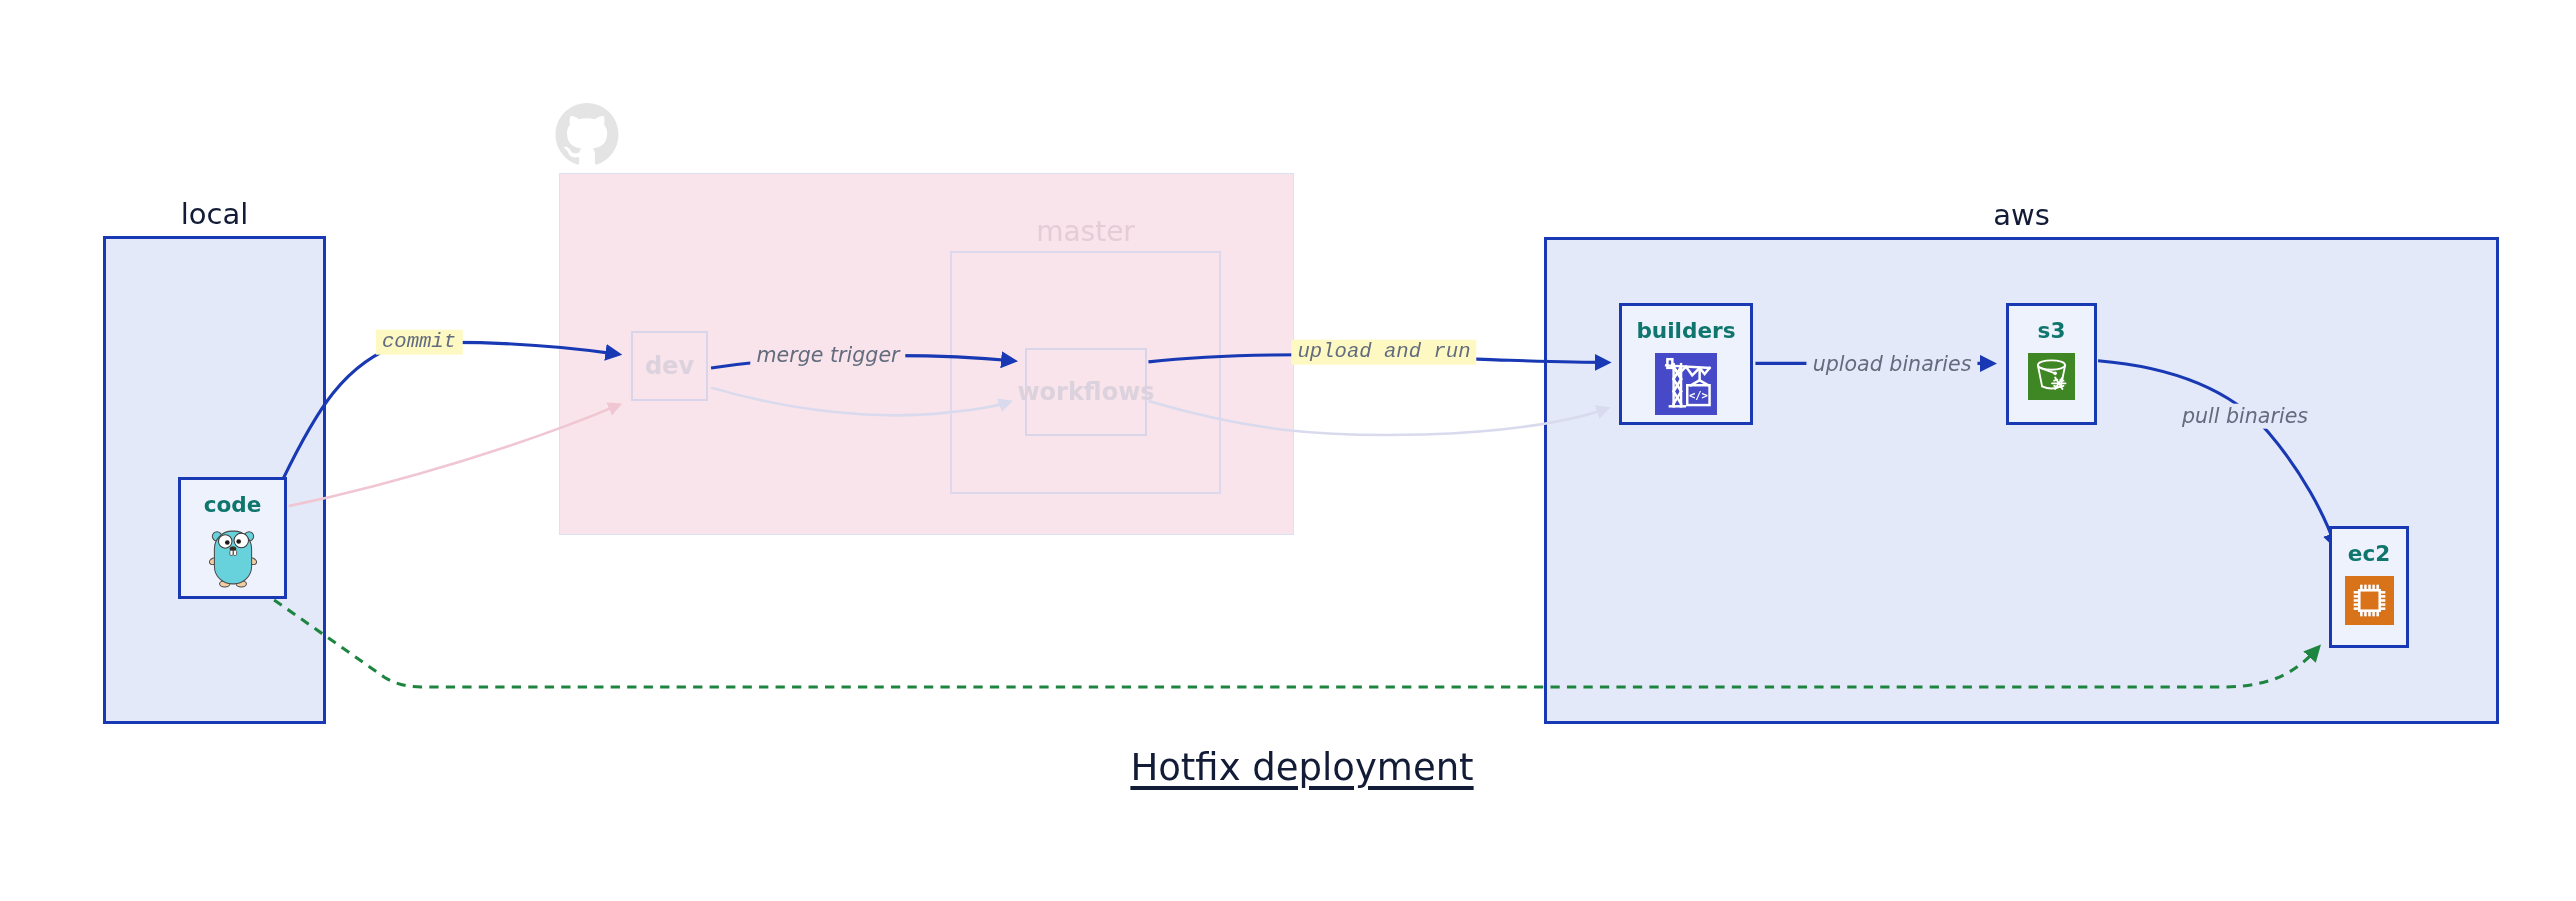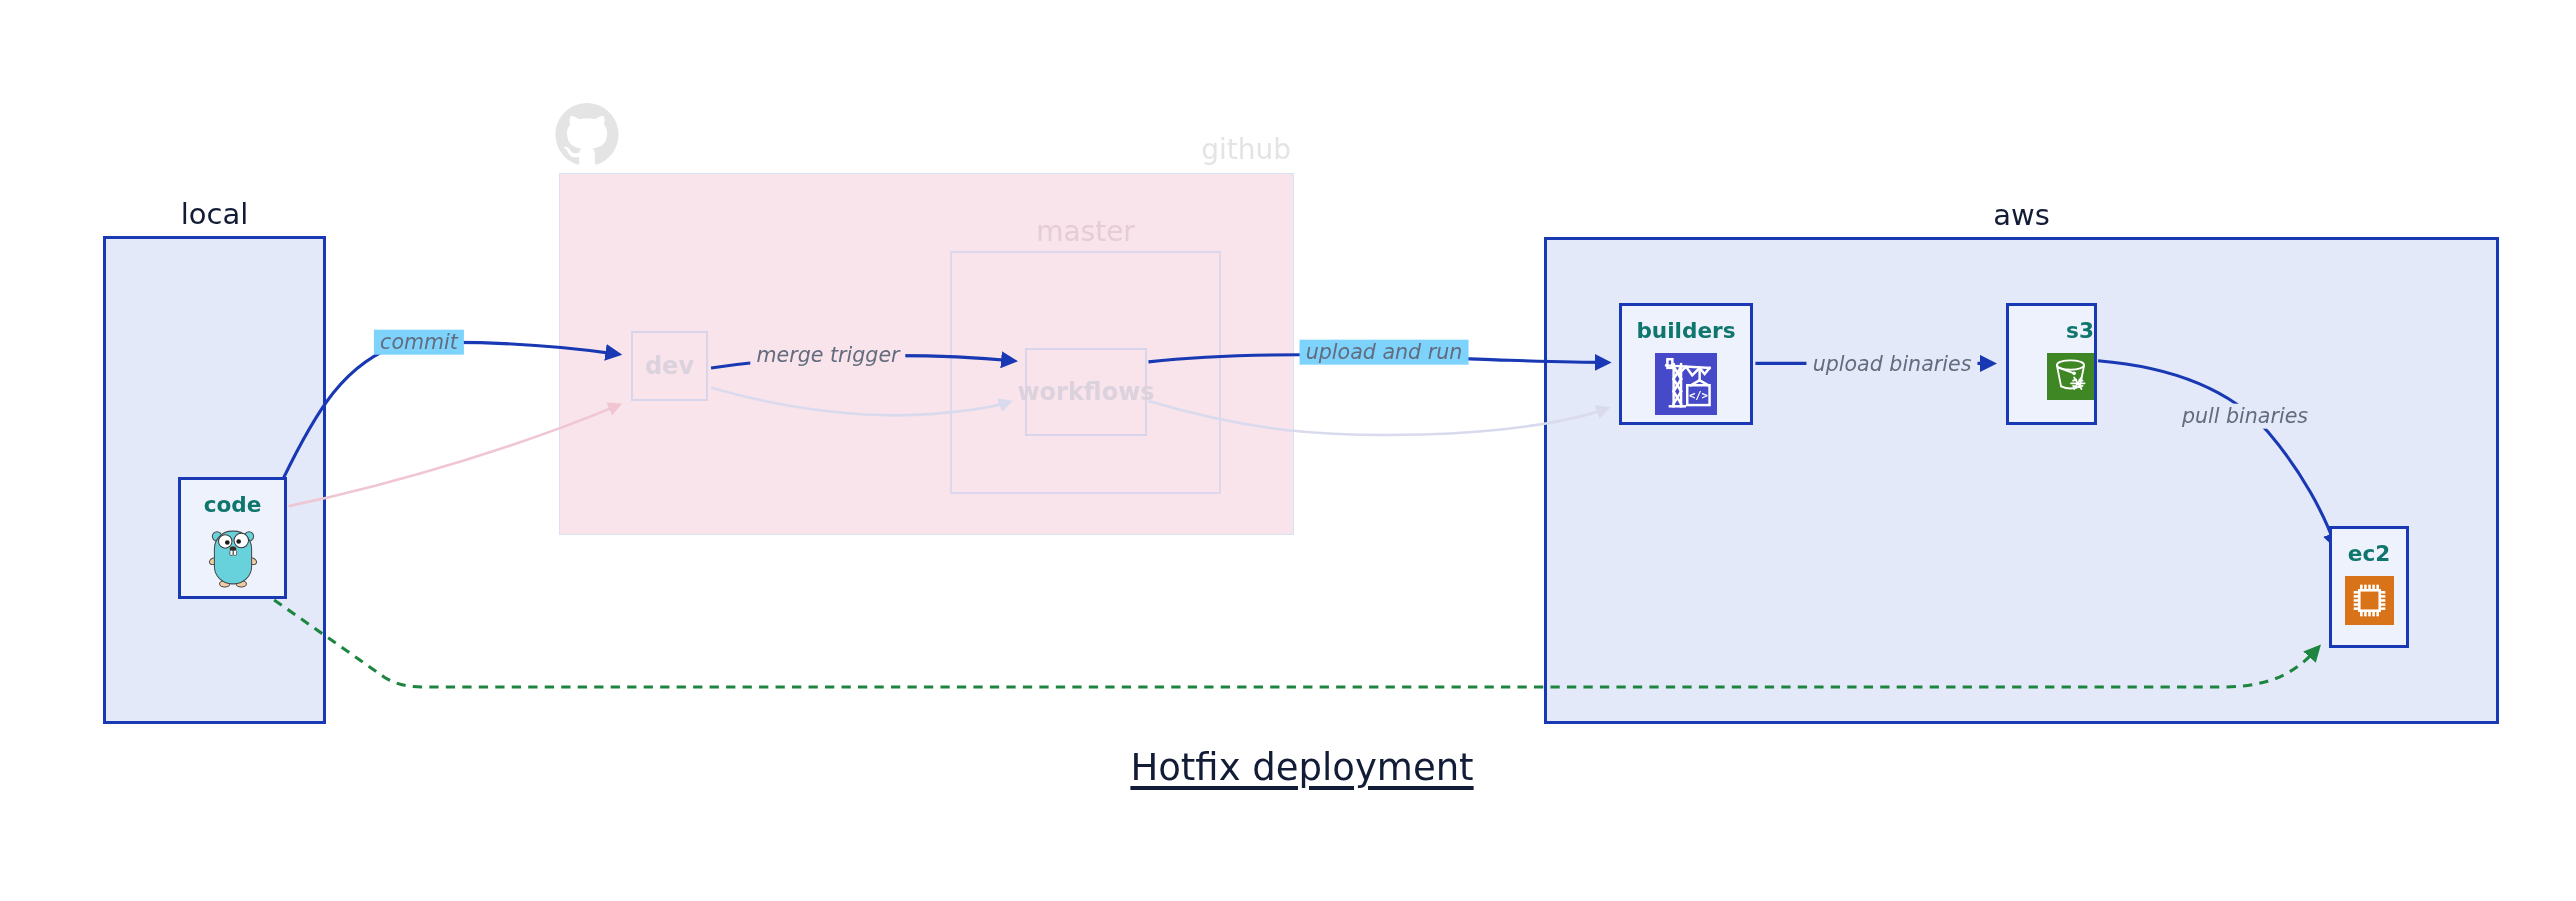--- a/index.html
+++ b/index.html
@@ -18,36 +18,35 @@
   
   .node{position:absolute;box-sizing:border-box;background:#eef2fc;border:3.1px solid #1838b4;z-index:4;display:flex;flex-direction:column;align-items:center;}
   .node-label{color:#0f766e;font-weight:bold;font-size:21.6px;margin-top:12.4px;white-space:nowrap;}
   .faded-node{position:absolute;box-sizing:border-box;background:#f8e4ea;border:2.1px solid #d8d5eb;z-index:4;display:flex;align-items:center;justify-content:center;}
   .faded-node .node-label{color:#dcd2de;font-size:24px;margin:0;}
   .icon-tile{margin-top:9.3px;display:flex;align-items:center;justify-content:center;}
   
   #edge-layer{position:absolute;left:0;top:0;z-index:3;}
   .edge-label{position:absolute;z-index:5;transform:translate(-50%,-50%);
     font-size:20.6px;font-style:italic;color:#636c7e;white-space:nowrap;line-height:1.1;padding:1px 6.2px;}
-  .bg-white{background:#7dd3fc;}
+  .bg-white{background:#fef9c3;font-family:Liberation Mono, monospace;}
   .bg-pink{background:#f8e4ea;}
   .bg-lav{background:#e3e9f8;}
   
   .diagram-title{position:absolute;left:0;top:746px;width:100%;text-align:center;z-index:6;
     color:#131c36;font-size:37px;text-decoration:underline;text-decoration-thickness:3.6px;text-underline-offset:6.2px;white-space:nowrap;}
 </style>
 </head>
 <body>
 
 <div id="canvas">
 
   <div class="container-label" style="left:103px;top:197px;width:223px;">local</div>
   <div class="container-box local-box" style="left:103px;top:236px;width:223px;height:488px;"></div>
 
-  <div class="faded-label" style="left:559px;top:133px;width:732px;text-align:right;color:#e4e4e4;">github</div>
   <svg class="abs" style="left:555px;top:103px;z-index:2;" width="64" height="63" viewBox="0 0 16 16">
     <path fill="#e4e4e4" d="M8 0C3.58 0 0 3.58 0 8c0 3.54 2.29 6.53 5.47 7.59.4.07.55-.17.55-.38 0-.19-.01-.82-.01-1.49-2.01.37-2.53-.49-2.69-.94-.09-.23-.48-.94-.82-1.13-.28-.15-.68-.52-.01-.53.63-.01 1.08.58 1.23.82.72 1.21 1.87.87 2.33.66.07-.52.28-.87.51-1.07-1.78-.2-3.64-.89-3.64-3.95 0-.87.31-1.59.82-2.15-.08-.2-.36-1.02.08-2.12 0 0 .67-.21 2.2.82.64-.18 1.32-.27 2-.27s1.36.09 2 .27c1.53-1.04 2.2-.82 2.2-.82.44 1.1.16 1.92.08 2.12.51.56.82 1.27.82 2.15 0 3.07-1.87 3.75-3.65 3.95.29.25.54.73.54 1.48 0 1.07-.01 1.93-.01 2.2 0 .21.15.46.55.38A8.01 8.01 0 0 0 16 8c0-4.42-3.58-8-8-8z"></path>
   </svg>
   <div class="container-box github-box" style="left:559px;top:173px;width:735px;height:362px;"></div>
 
   <div class="faded-label" style="left:950px;top:215px;width:271px;text-align:center;color:#e5ccd7;">master</div>
   <div class="container-box master-box" style="left:950px;top:251px;width:271px;height:243px;"></div>
 
   <div class="container-label" style="left:1544px;top:198px;width:955px;">aws</div>
   <div class="container-box aws-box" style="left:1544px;top:237px;width:955px;height:487px;"></div>
@@ -131,21 +130,21 @@
           <line x1="72" y1="28" x2="72" y2="44"></line>
           <line x1="72" y1="44" x2="58" y2="52"></line>
           <line x1="72" y1="44" x2="86" y2="52"></line>
           <rect x="52" y="52" width="36" height="32"></rect>
         </g>
         <text x="70" y="74" fill="#ffffff" font-size="17" font-weight="bold" text-anchor="middle" font-family="DejaVu Sans Mono, monospace">&lt;/&gt;</text>
       </svg>
     </div>
   </div>
 
-  <div class="node" style="left:2006px;top:303px;width:91px;height:122px;align-items:flex-end;">
+  <div class="node" style="left:2006px;top:303px;width:91px;height:122px;">
     <div class="node-label">s3</div>
     <div class="icon-tile" style="width:47px;height:47px;background:#3f8624;">
       <svg width="47" height="47" viewBox="0 0 90 90">
         <g stroke="#ffffff" stroke-width="3.5" fill="none" stroke-linecap="round">
           <ellipse cx="45" cy="23" rx="26" ry="9"></ellipse>
           <line x1="19" y1="24" x2="27" y2="64"></line>
           <line x1="71" y1="24" x2="63" y2="64"></line>
           <path d="M27,64 Q45,72 63,64"></path>
           <line x1="22" y1="28" x2="52" y2="39"></line>
           <line x1="46" y1="58" x2="72" y2="58"></line>

